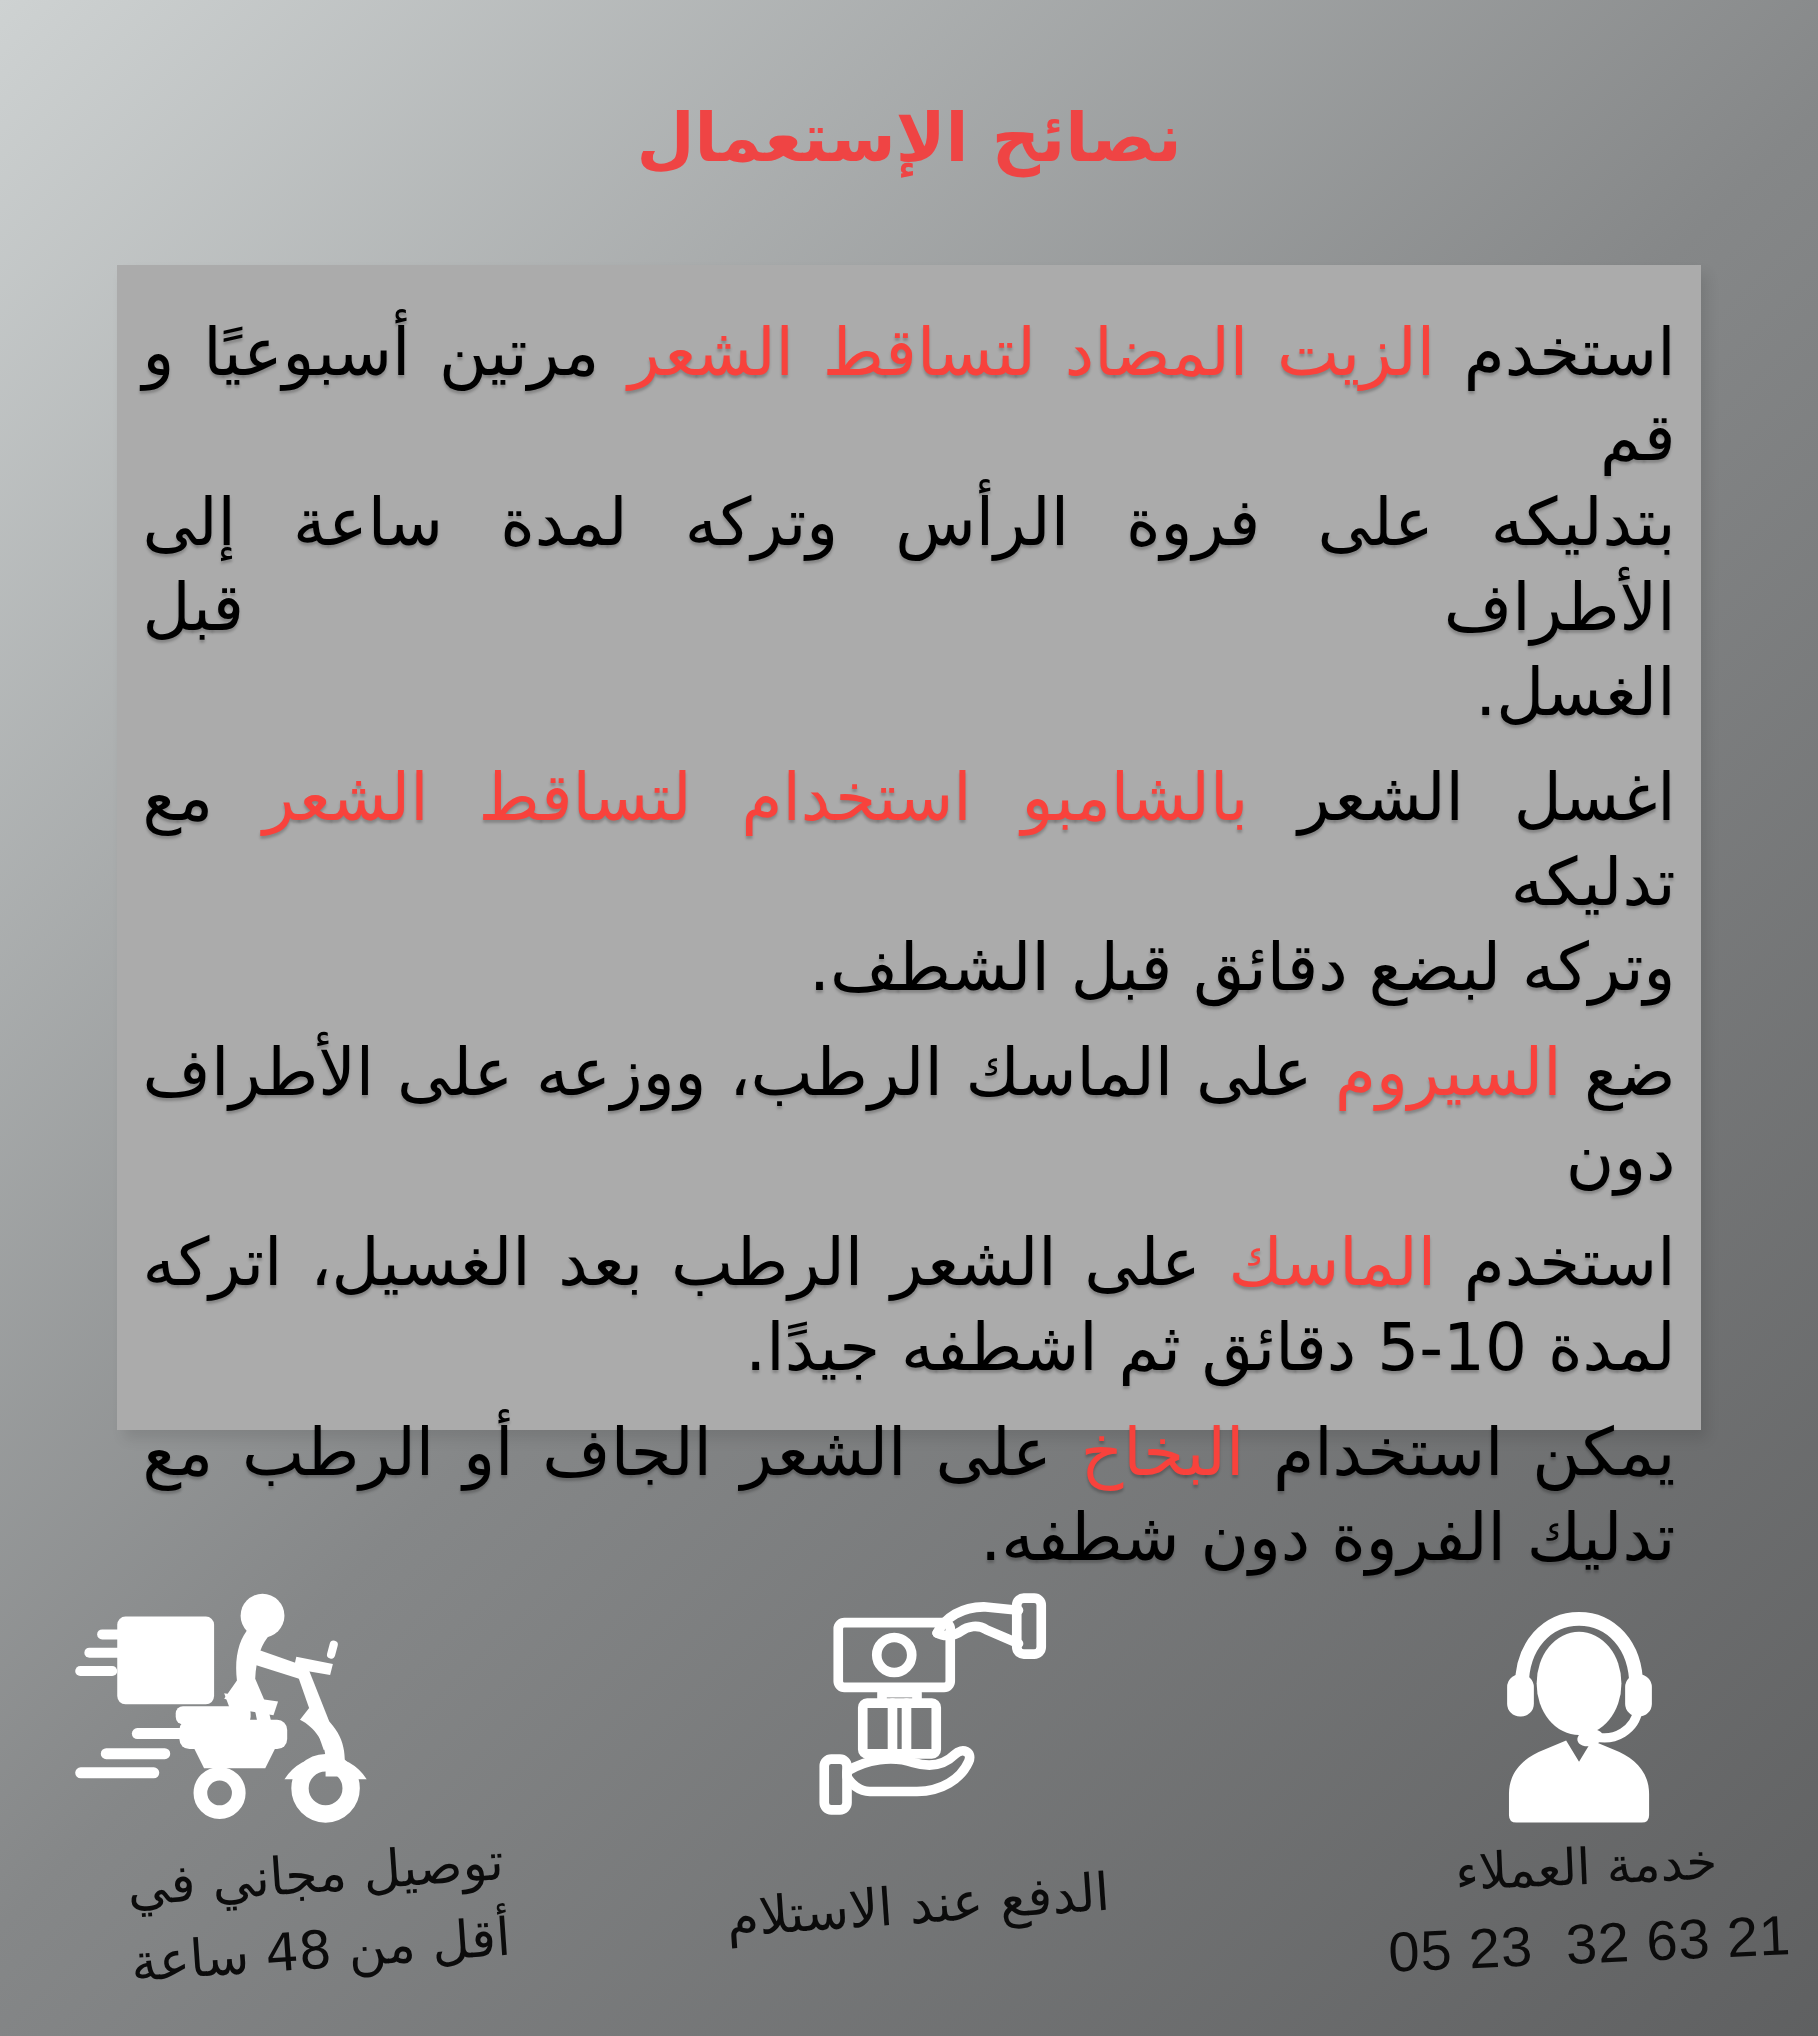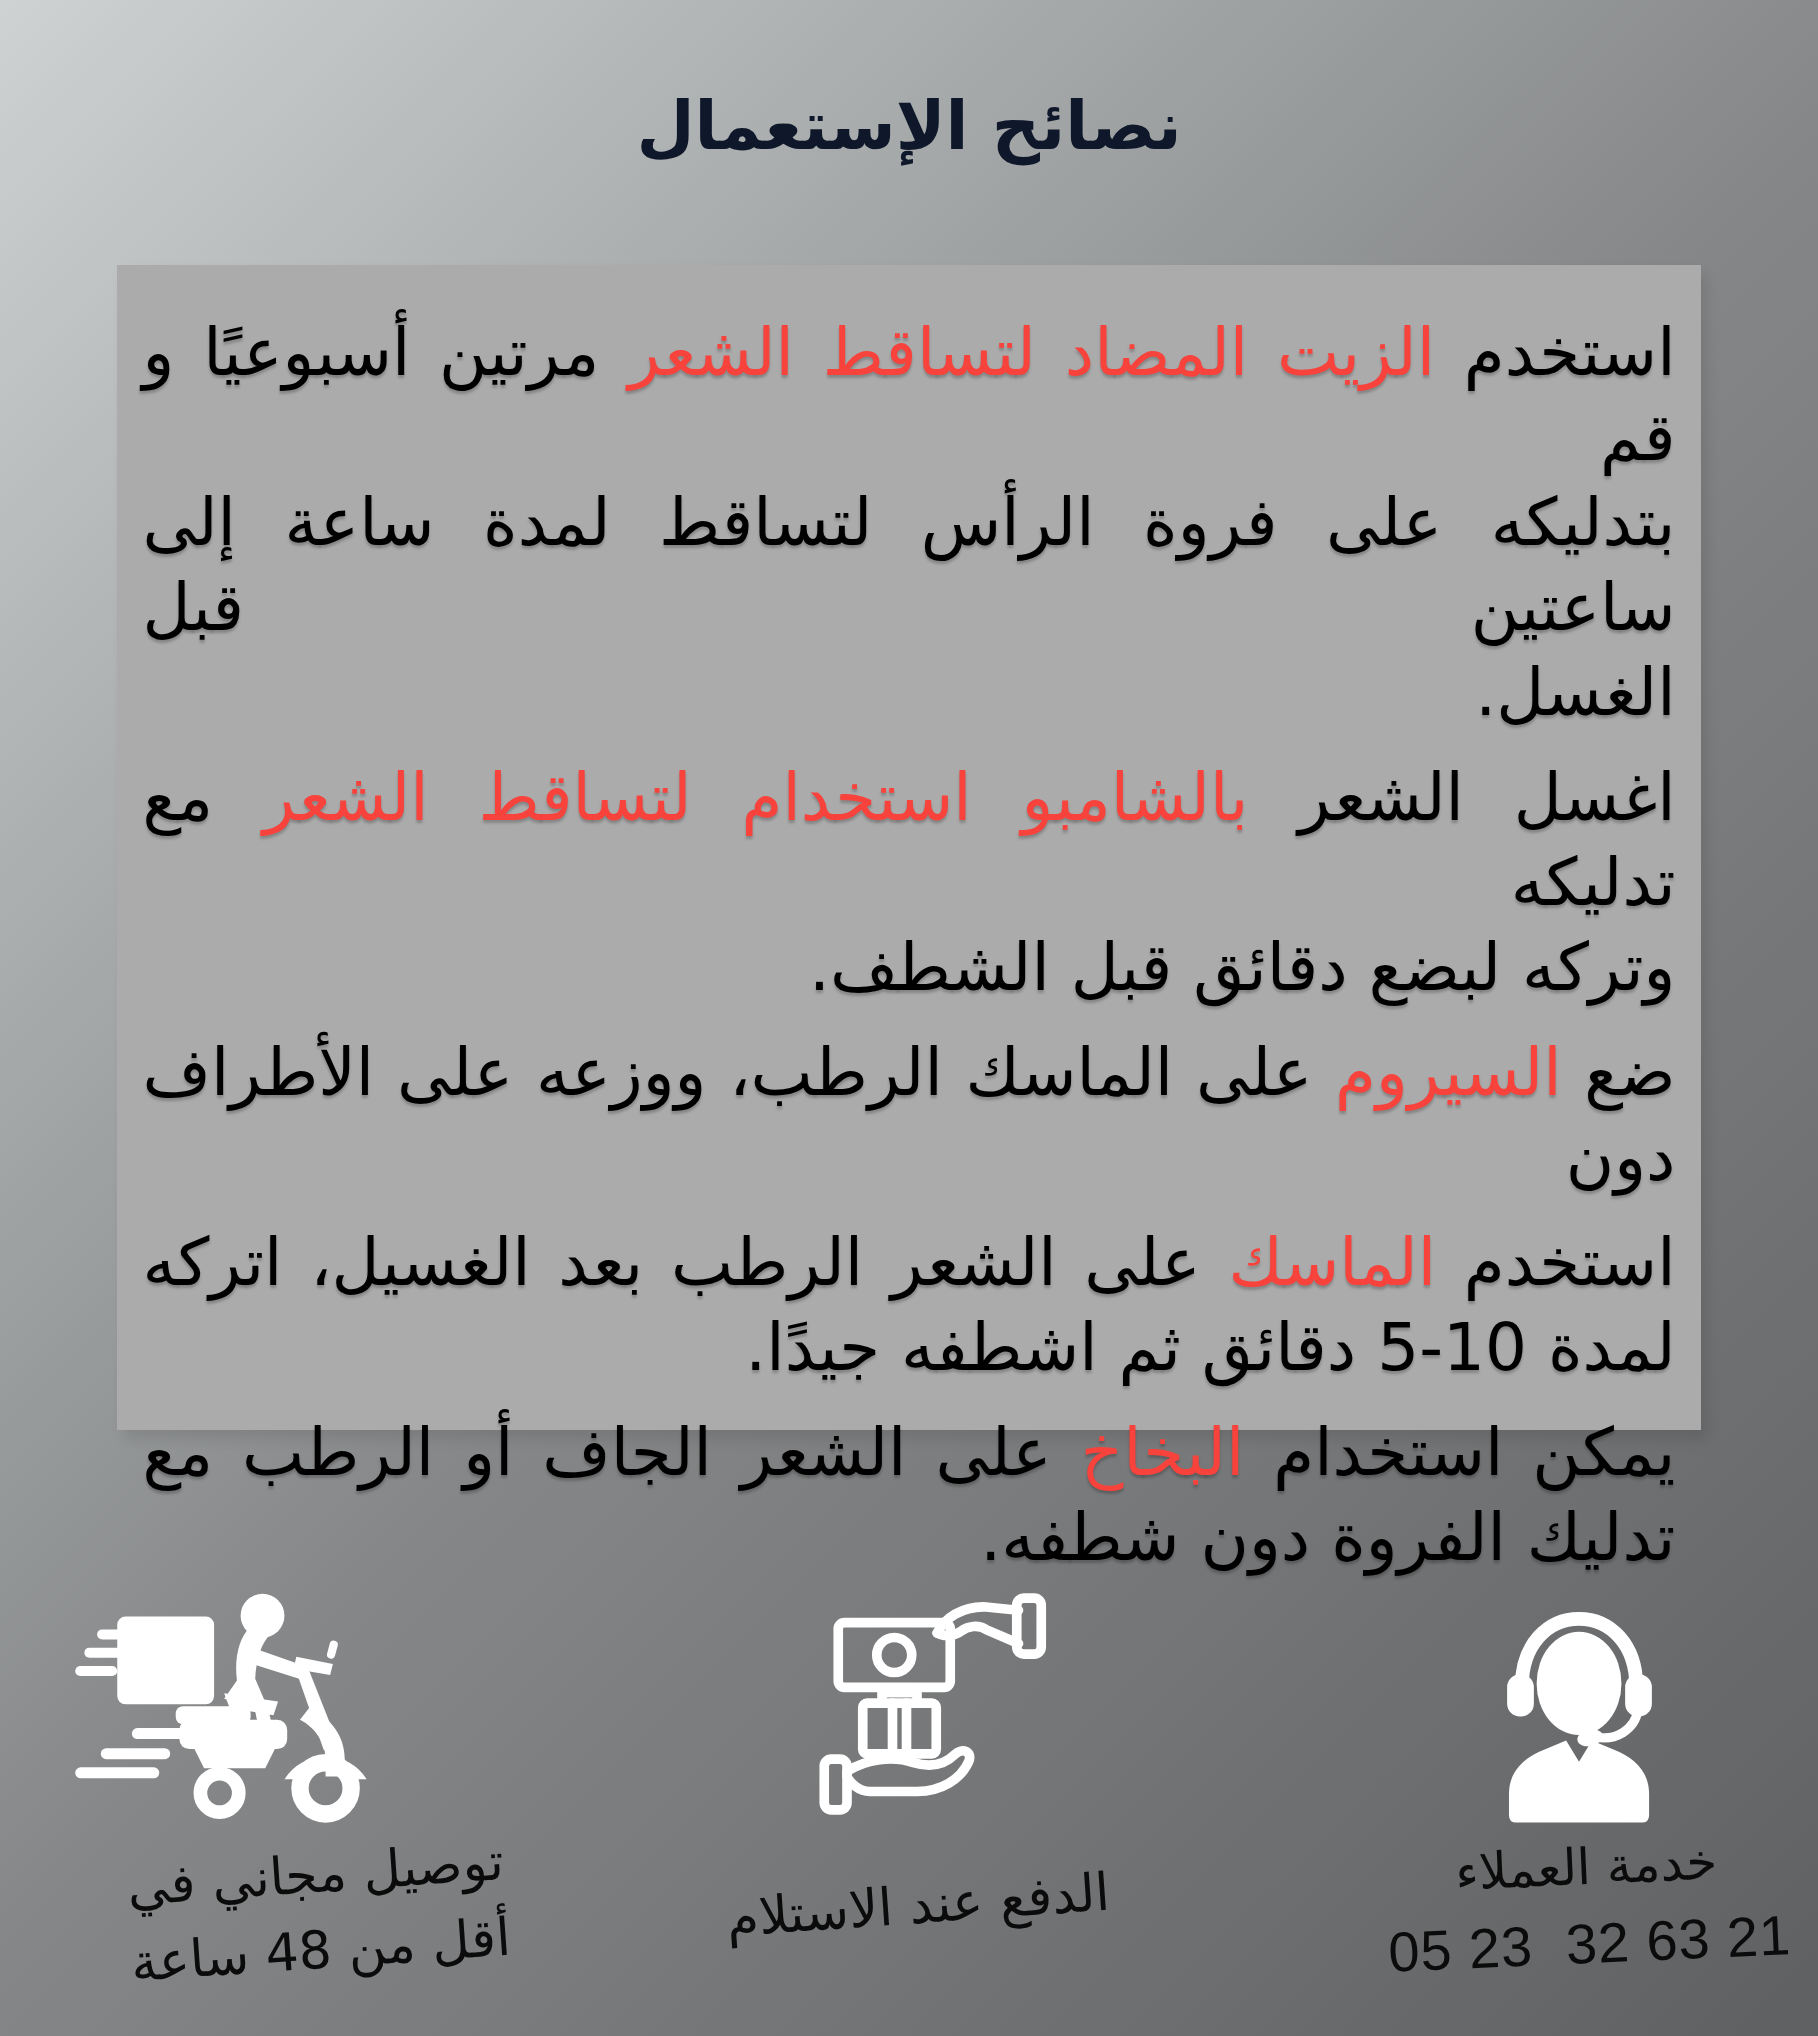--- a/index.html
+++ b/index.html
@@ -4,22 +4,22 @@
 <style>
   html,body{margin:0;padding:0;}
   body{
     width:1818px;height:2037px;overflow:hidden;
     background:linear-gradient(135deg,#ced2d2 0%,#858788 50%,#5f6061 100%);
     font-family:"DejaVu Sans",sans-serif;
   }
   .poster{position:relative;width:1818px;height:2037px;}
 
   .title{
-    position:absolute;top:82px;left:0;right:0;margin:4px;
-    text-align:center;font-size:67px;font-weight:bold;color:#0f172a;
+    position:absolute;top:82px;left:0;right:0;margin:16px;
+    text-align:center;font-size:67px;font-weight:bold;color:#ef4444;
     line-height:1.2;letter-spacing:0;
   }
 
   .tips-panel{
     position:absolute;left:117px;top:265px;width:1584px;height:1165px;
     background:#ababab;box-sizing:border-box;padding:45px 25.5px;
     box-shadow:7.3px 9px 12.7px rgba(0,0,0,0.10);
   }
   .tip-line{
     font-size:66px;line-height:85px;color:#000;
@@ -48,21 +48,21 @@
 </style>
 </head>
 <body>
 
 <div class="poster">
 
   <h1 class="title">نصائح الإستعمال</h1>
 
   <section class="tips-panel" dir="rtl">
     <div class="tip-line fill"><span>استخدم </span><span class="red">الزيت المضاد لتساقط الشعر</span><span> مرتين أسبوعيًا و قم</span></div>
-    <div class="tip-line fill"><span>بتدليكه على فروة الرأس لتساقط لمدة ساعة إلى ساعتين قبل</span></div>
+    <div class="tip-line fill"><span>بتدليكه على فروة الرأس وتركه لمدة ساعة إلى الأطراف قبل</span></div>
     <div class="tip-line end"><span>الغسل.</span></div>
     <div class="tip-line fill para"><span>اغسل الشعر </span><span class="red">بالشامبو استخدام لتساقط الشعر</span><span> مع تدليكه</span></div>
     <div class="tip-line end"><span>وتركه لبضع دقائق قبل الشطف.</span></div>
     <div class="tip-line fill para"><span>ضع </span><span class="red">السيروم</span><span> على الماسك الرطب، ووزعه على الأطراف دون</span></div>
     <div class="tip-line fill para"><span>استخدم </span><span class="red">الماسك</span><span> على الشعر الرطب بعد الغسيل، اتركه</span></div>
     <div class="tip-line end"><span>لمدة 10-5 دقائق ثم اشطفه جيدًا.</span></div>
     <div class="tip-line fill para"><span>يمكن استخدام </span><span class="red">البخاخ</span><span> على الشعر الجاف أو الرطب مع</span></div>
     <div class="tip-line end"><span>تدليك الفروة دون شطفه.</span></div>
   </section>
 

